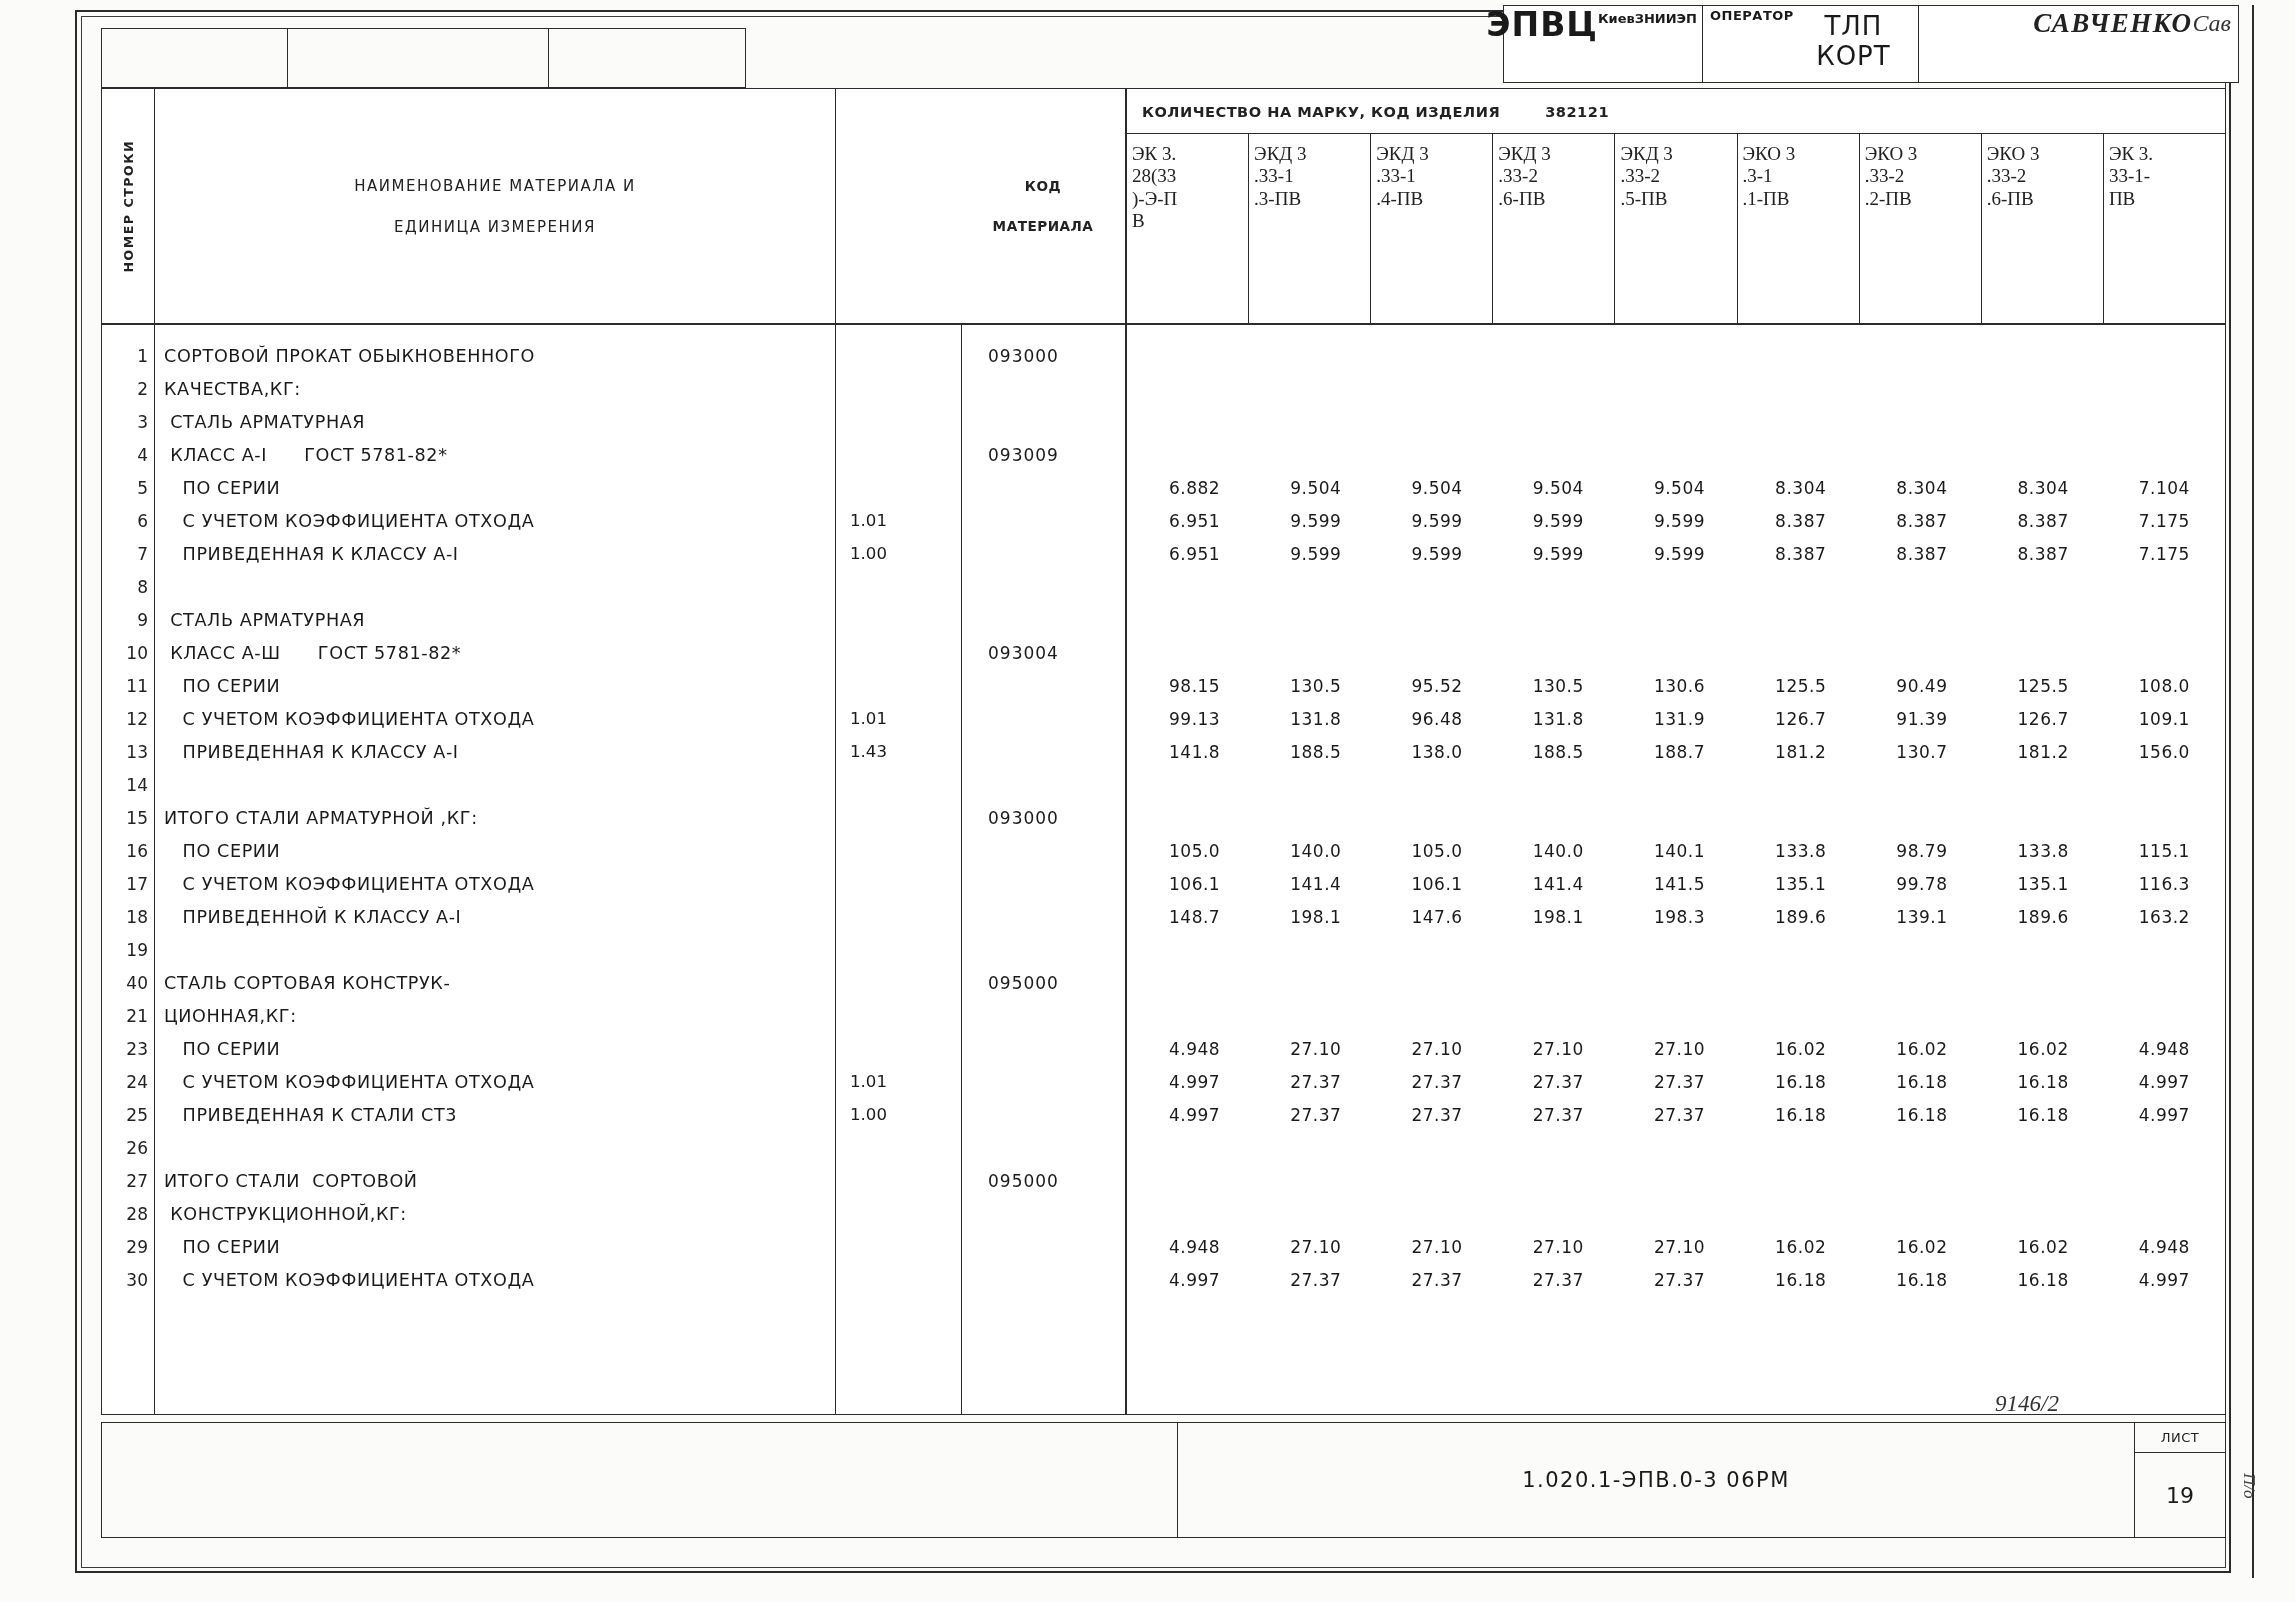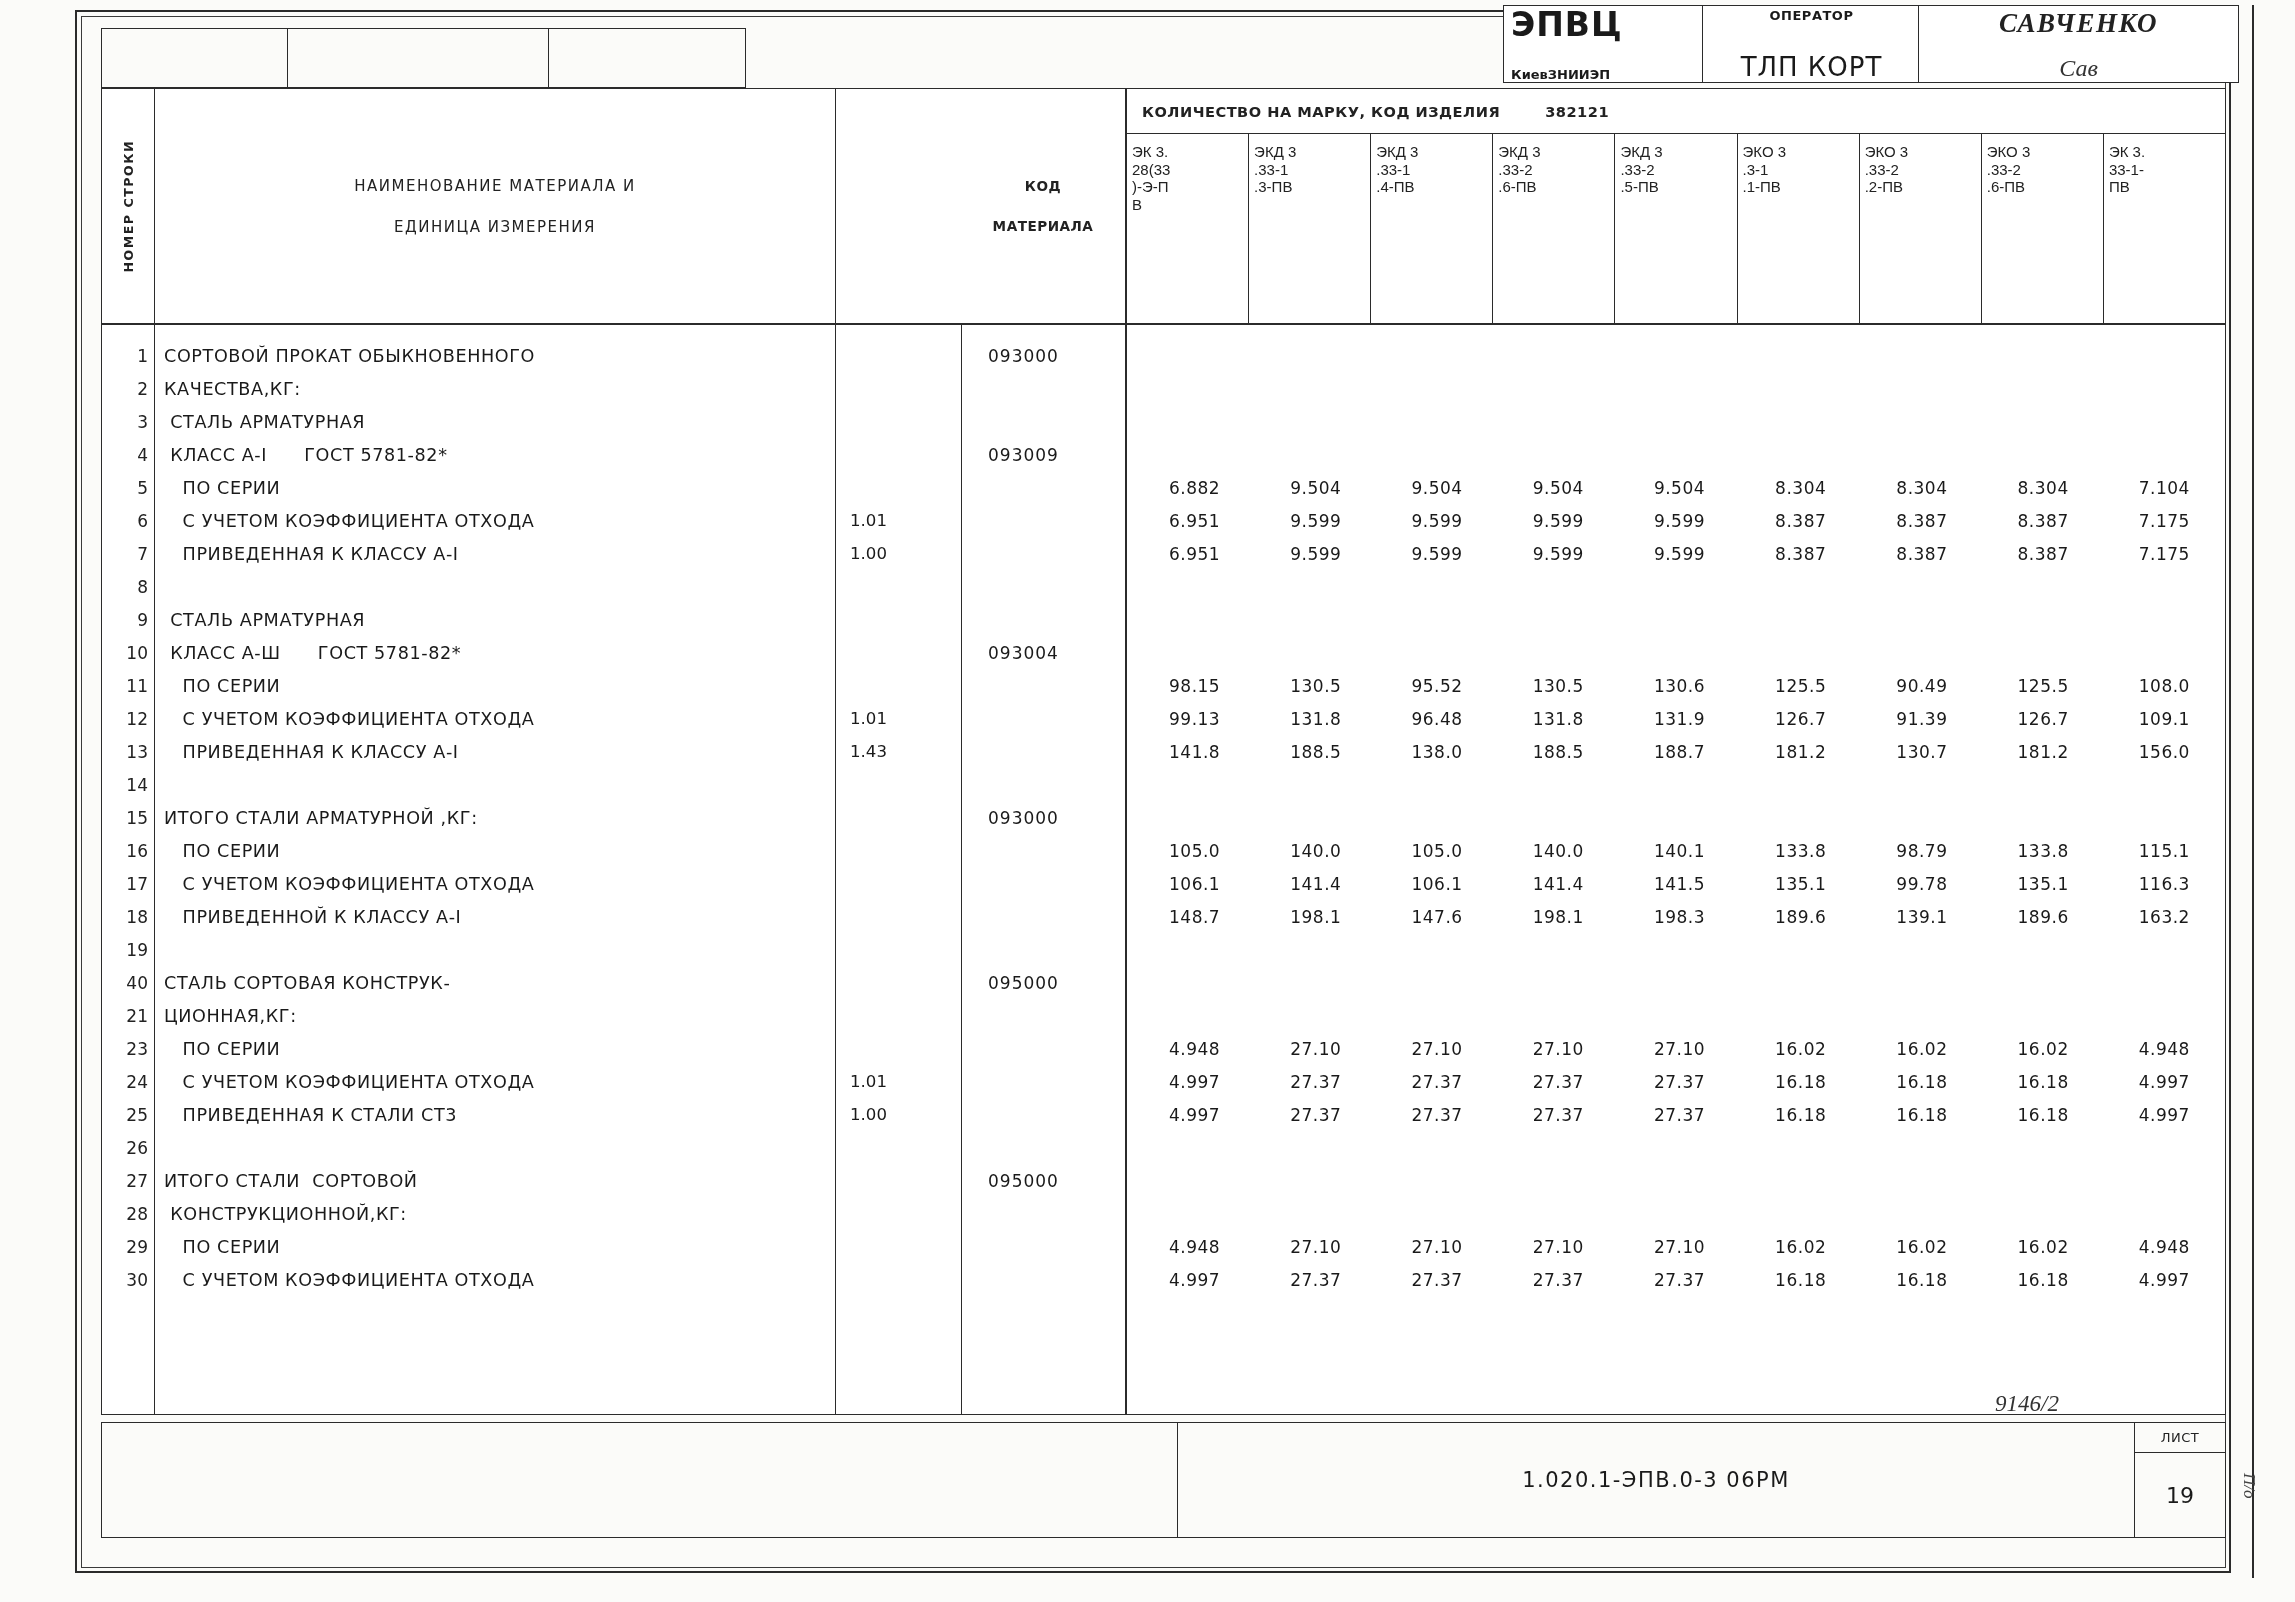--- a/index.html
+++ b/index.html
@@ -76,22 +76,21 @@
     display: flex;
     border: 1.5px solid #2b2b2b;
     box-sizing: border-box;
     background: #fff;
   }
   .tr-cell {
     border-right: 1.5px solid #2b2b2b;
     box-sizing: border-box;
     padding: 2px 5px 0 7px;
     display: flex;
-    flex-direction: column;
-    justify-content: space-between;
+    justify-content: flex-end;
   }
   .tr-cell:last-child { border-right: none; }
   .tr-epvc { width: 199px; }
   .tr-oper { width: 216px; }
   .tr-sign { width: 317px; }
   .epvc-big {
     font-family: "DejaVu Sans", sans-serif;
     font-weight: bold;
     font-size: 33px;
     letter-spacing: 1px;
@@ -241,22 +240,22 @@
   }
   .marks-cols {
     display: flex;
     height: 189px;
   }
   .mark-col {
     flex: 1 1 0;
     border-right: 1.5px solid #2b2b2b;
     box-sizing: border-box;
     padding: 9px 3px 0 5px;
-    font-family: Liberation Sans, sans-serif;
-    font-size: 15px;
+    font-family: Liberation Serif, serif;
+    font-size: 19px;
     line-height: 1.18;
     letter-spacing: 0px;
     color: #222;
     white-space: pre-line;
   }
   .mark-col:last-child { border-right: none; }
 
   
   .mt-body {
     position: relative;

